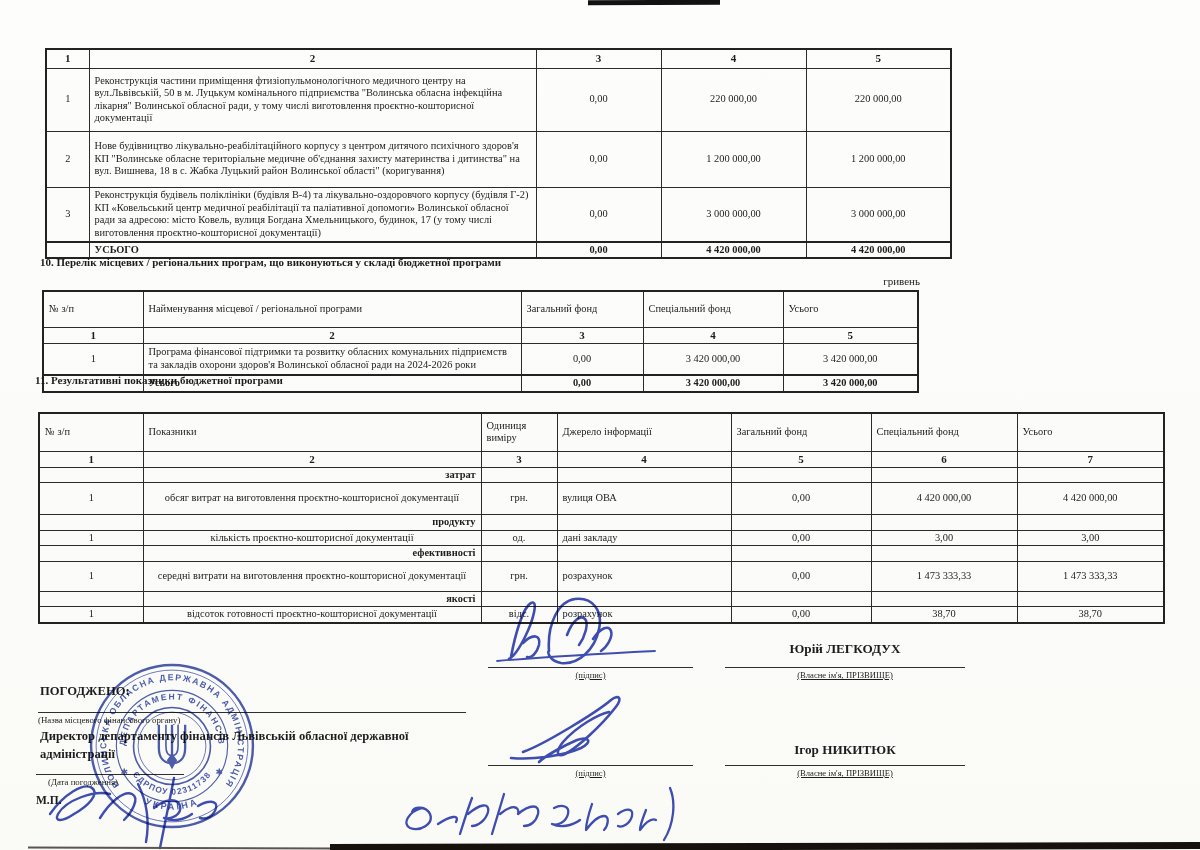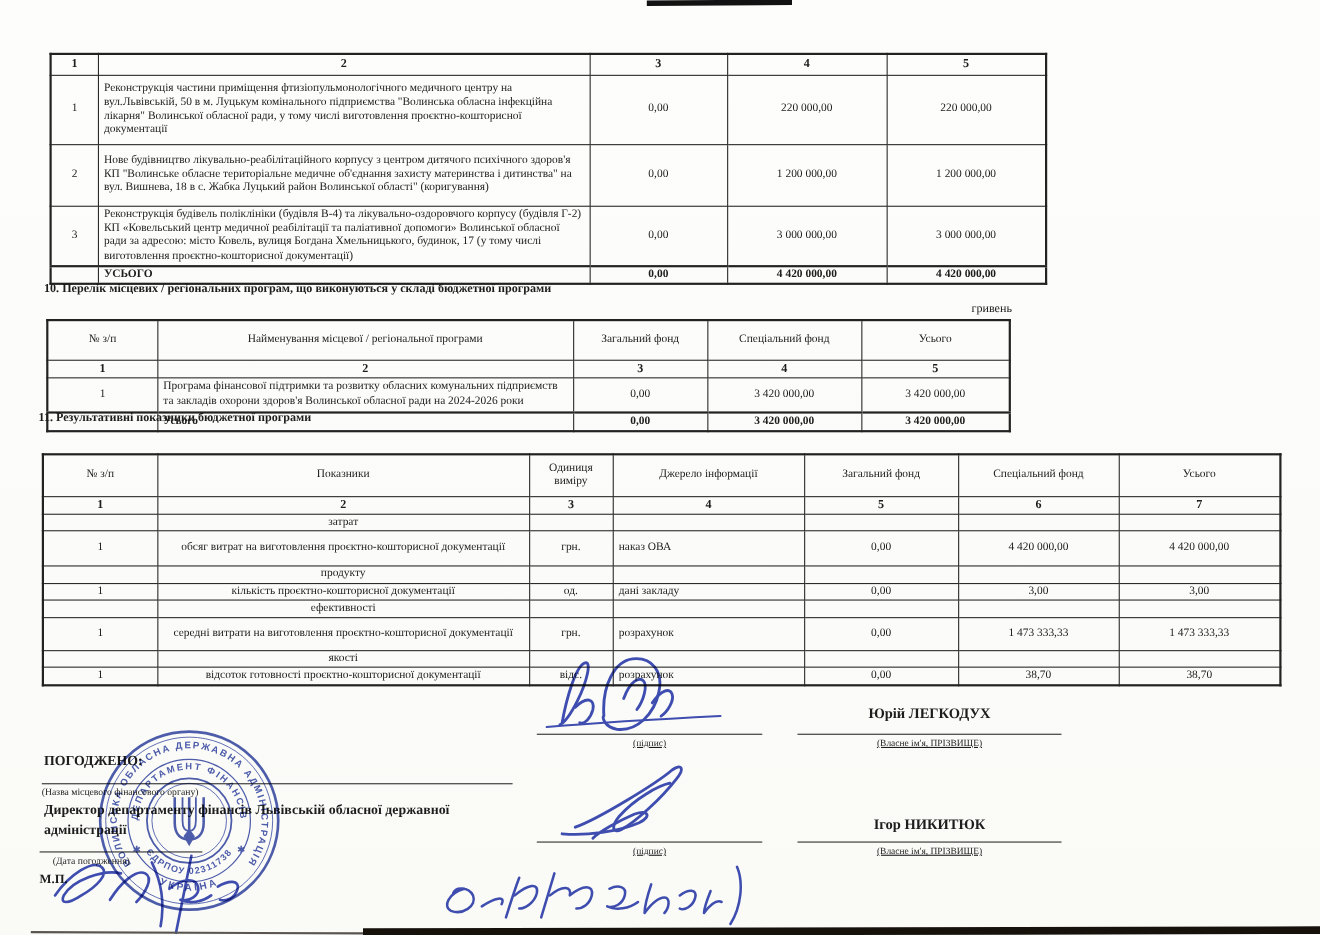--- a/index.html
+++ b/index.html
@@ -14,22 +14,22 @@
   .bottom-line{position:absolute;left:28px;top:847px;width:305px;height:2px;background:#5a5550;transform:rotate(.2deg);}
 
   
   table.t{position:absolute;border-collapse:collapse;table-layout:fixed;}
   table.t td{border:1px solid #2b2b2b;font-size:10.4px;line-height:1.2;padding:1px 5px;vertical-align:middle;overflow:hidden;}
   table.t{border:2px solid #222;}
   td.c{text-align:center;}
   td.desc{text-align:left;margin-top:46px;}
   tr.hnum td{text-align:center;font-weight:bold;font-size:11px;}
   tr.totrow td{font-weight:bold;border-top:2px solid #222;}
-  .hdr td{text-align:center;font-size:12px;}
-  td.catcell{text-align:center;font-weight:normal;font-size:10.5px;padding:0 4px;}
+  .hdr td{font-size:12px;}
+  td.catcell{text-align:right;font-weight:bold;font-size:10.5px;padding:0 4px;}
   td.srccell{text-align:left;}
 
   .sec-title{position:absolute;font-weight:bold;font-size:11px;}
   .hryvnia{position:absolute;left:820px;top:275px;width:100px;text-align:right;font-size:11px;}
 
   
   .sig-title{position:absolute;font-weight:bold;font-size:12.6px;line-height:1.4;}
   .sig-line{position:absolute;border-bottom:1.6px solid #2e2e2e;}
   .sig-caption{position:absolute;font-size:8.6px;text-align:center;text-decoration:underline;}
   .sig-name{position:absolute;font-weight:bold;font-size:13.2px;text-align:center;}
@@ -184,21 +184,21 @@
       <td></td>
           <td></td>
       <td></td>
           <td></td>
       <td></td>
     </tr>
     <tr style="height:32px">
       <td class="c">1</td>
       <td class="c">обсяг витрат на виготовлення проєктно-кошторисної документації</td>
       <td class="c">грн.</td>
-      <td class="srccell">наказ ОВА</td>
+      <td class="srccell">вулиця ОВА</td>
       <td class="c">0,00</td>
       <td class="c">4 420 000,00</td>
       <td class="c">4 420 000,00</td>
     </tr>
 
     <tr style="height:13px">
       <td></td>
       <td class="catcell">продукту</td>
       <td></td>
           <td></td>

